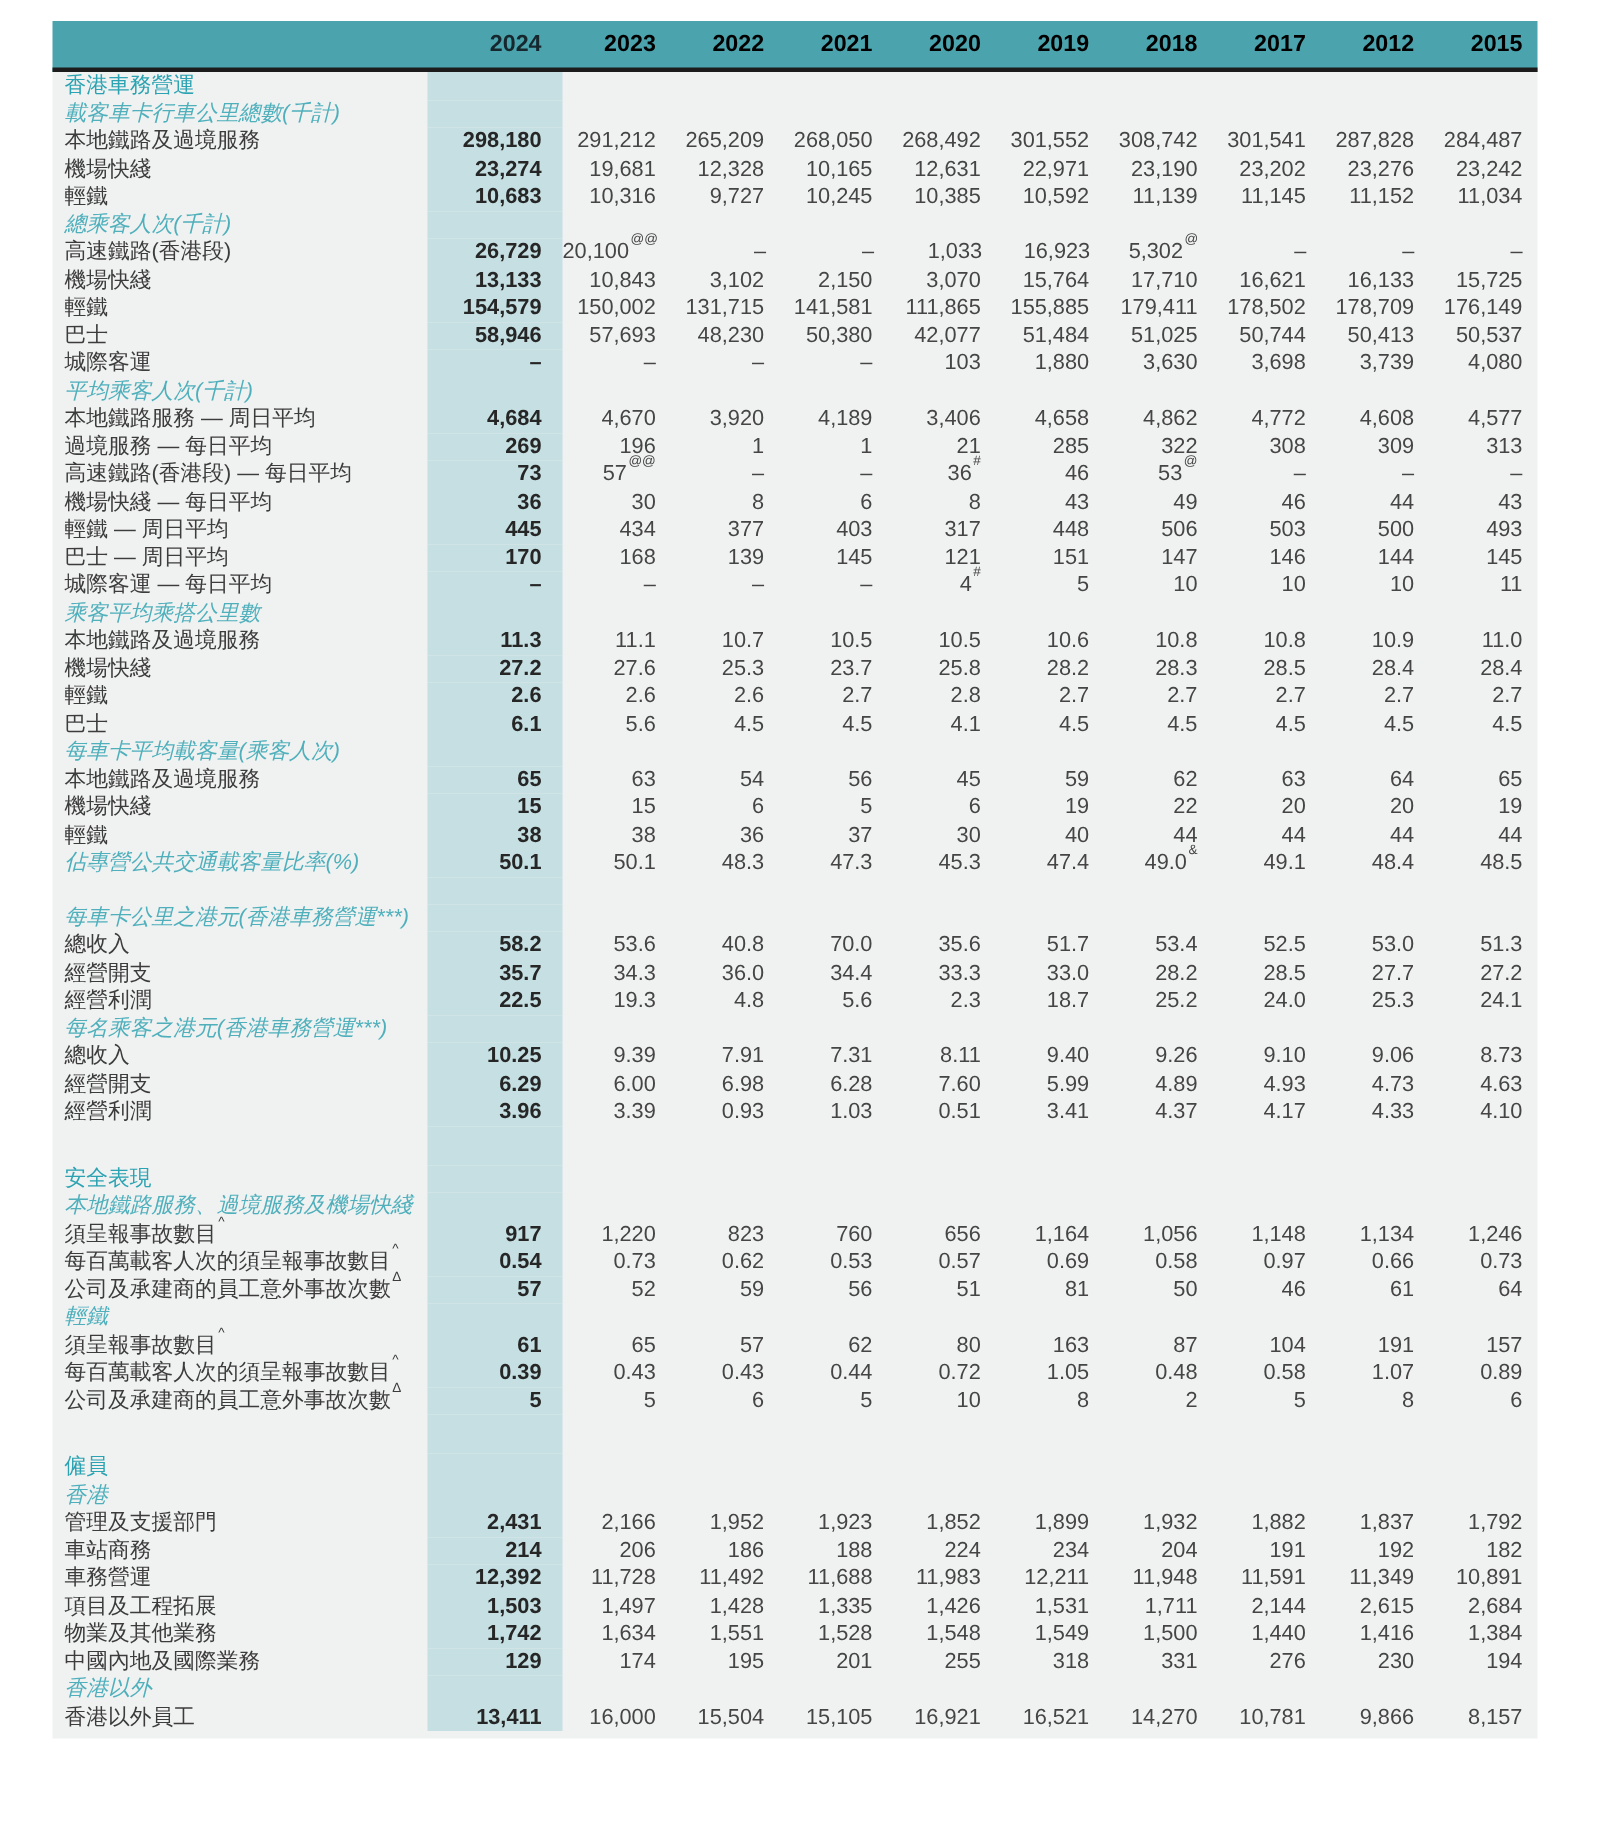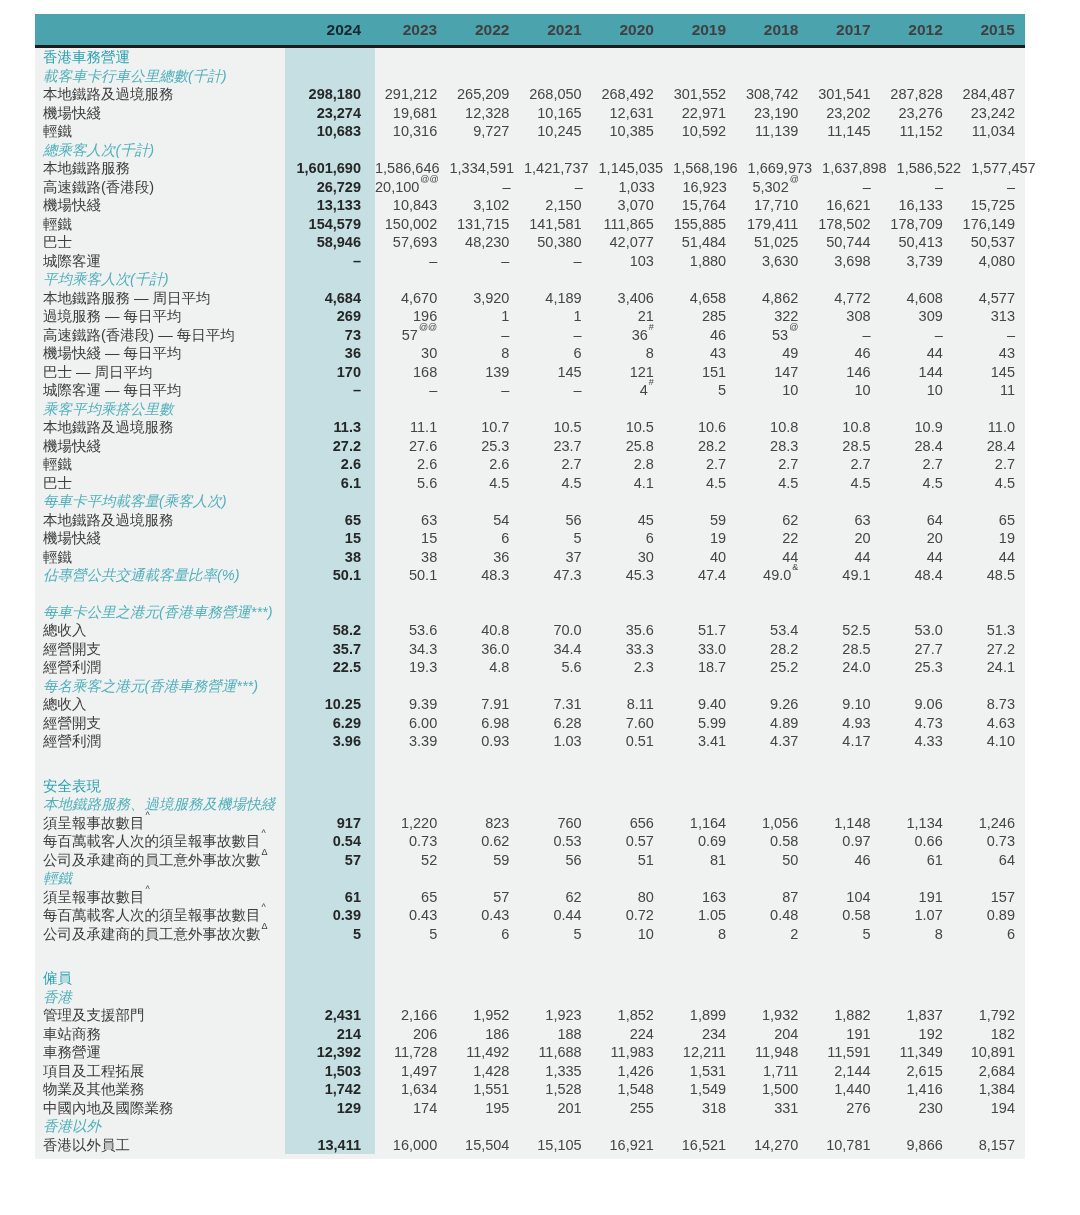--- a/index.html
+++ b/index.html
@@ -18,21 +18,21 @@
     align-items:stretch;
   }
   
   .thead{
     background:var(--teal,#4BA4AD);
     height:31px;
     border-bottom:3px solid #1c1c1c;
   }
   .thead .cell{
     display:flex;align-items:center;justify-content:flex-end;
-    font-size:15.5px;color:#404040;font-weight:600;
+    font-size:15.5px;color:#000000;font-weight:600;
     padding-right:10px;
   }
   .thead .cell.lab{justify-content:flex-start;padding-left:8px;}
   .thead .cell.y2024{font-weight:800;color:#17272e;padding-right:14px;}
   
   .tbody{
     background:var(--tablebg,#F0F1F1);
     padding-bottom:5px;
   }
   .row{min-height:18.5px;line-height:18.5px;}
@@ -145,33 +145,20 @@
           <div class="cell val"></div>
           <div class="cell val"></div>
           <div class="cell val"></div>
           <div class="cell val"></div>
           <div class="cell val"></div>
           <div class="cell val"></div>
           <div class="cell val"></div>
           <div class="cell val"></div>
         </div>
         <div class="row grid data">
-          <div class="cell lab">本地鐵路服務</div>
-          <div class="cell val y2024">1,601,690</div>
-          <div class="cell val">1,586,646</div>
-          <div class="cell val">1,334,591</div>
-          <div class="cell val">1,421,737</div>
-          <div class="cell val">1,145,035</div>
-          <div class="cell val">1,568,196</div>
-          <div class="cell val">1,669,973</div>
-          <div class="cell val">1,637,898</div>
-          <div class="cell val">1,586,522</div>
-          <div class="cell val">1,577,457</div>
-        </div>
-        <div class="row grid data">
           <div class="cell lab">高速鐵路(香港段)</div>
           <div class="cell val y2024">26,729</div>
           <div class="cell val">20,100<sup>@@</sup></div>
           <div class="cell val">–</div>
           <div class="cell val">–</div>
           <div class="cell val">1,033</div>
           <div class="cell val">16,923</div>
           <div class="cell val">5,302<sup>@</sup></div>
           <div class="cell val">–</div>
           <div class="cell val">–</div>
@@ -288,20 +275,33 @@
           <div class="cell val">8</div>
           <div class="cell val">6</div>
           <div class="cell val">8</div>
           <div class="cell val">43</div>
           <div class="cell val">49</div>
           <div class="cell val">46</div>
           <div class="cell val">44</div>
           <div class="cell val">43</div>
         </div>
         <div class="row grid data">
+          <div class="cell lab">輕鐵 — 周日平均</div>
+          <div class="cell val y2024">445</div>
+          <div class="cell val">434</div>
+          <div class="cell val">377</div>
+          <div class="cell val">403</div>
+          <div class="cell val">317</div>
+          <div class="cell val">448</div>
+          <div class="cell val">506</div>
+          <div class="cell val">503</div>
+          <div class="cell val">500</div>
+          <div class="cell val">493</div>
+        </div>
+        <div class="row grid data">
           <div class="cell lab">巴士 — 周日平均</div>
           <div class="cell val y2024">170</div>
           <div class="cell val">168</div>
           <div class="cell val">139</div>
           <div class="cell val">145</div>
           <div class="cell val">121</div>
           <div class="cell val">151</div>
           <div class="cell val">147</div>
           <div class="cell val">146</div>
           <div class="cell val">144</div>

